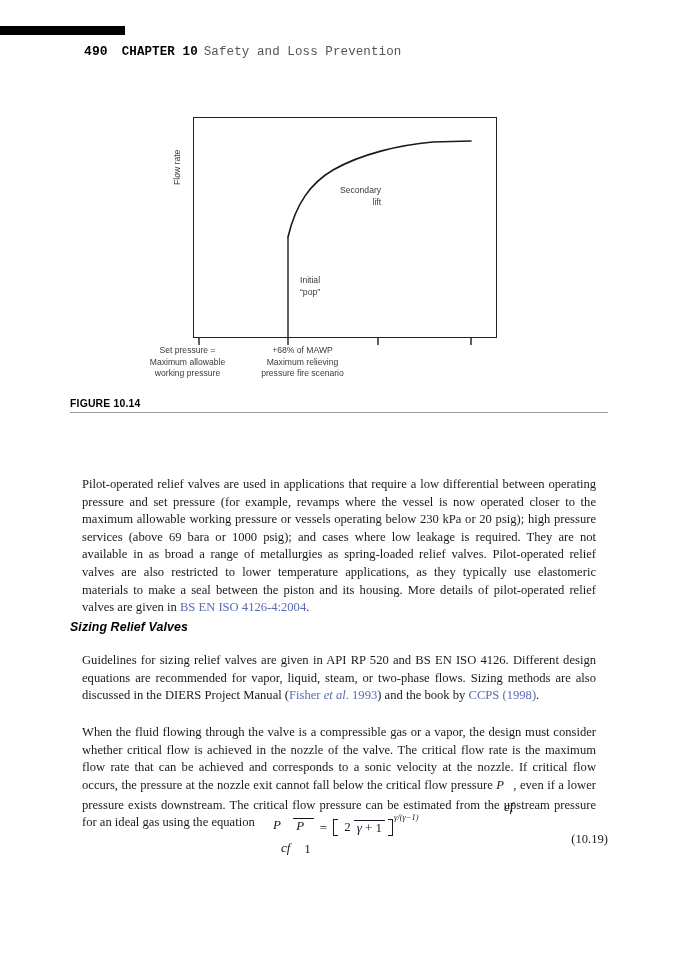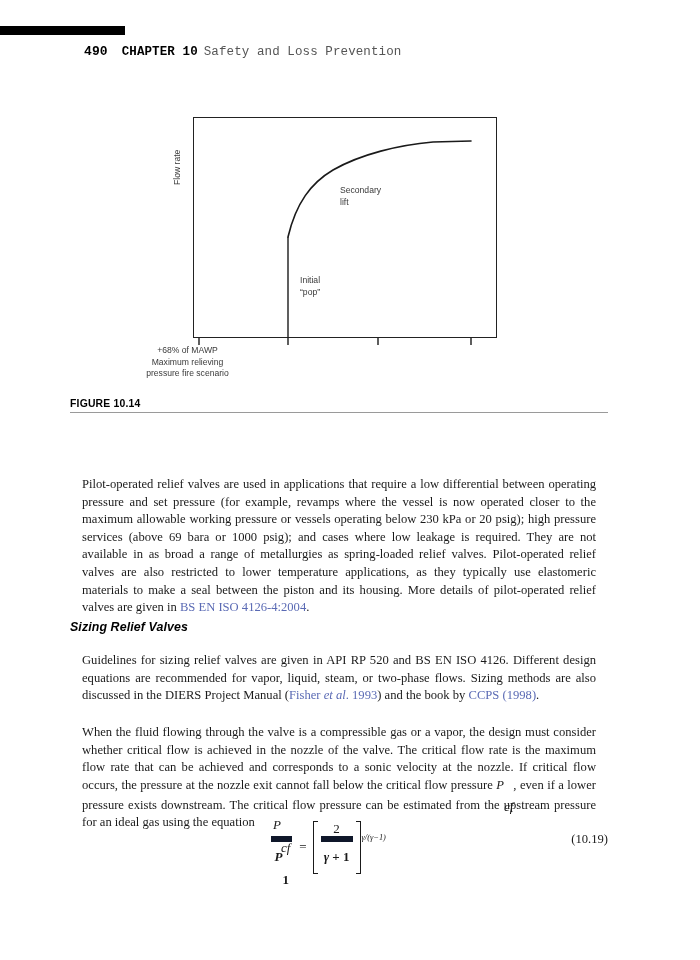--- a/index.html
+++ b/index.html
@@ -20,21 +20,21 @@
 
   
   .figwrap{position:absolute;left:0;top:0;width:700px;height:400px;}
   .plotframe{position:absolute;left:193px;top:117px;width:304px;height:221px;
              border:1px solid #222;box-sizing:border-box;background:#fff;}
   .ylab{position:absolute;left:172px;top:185px;width:90px;
         font-family:"Liberation Sans",sans-serif;font-size:8.6px;color:#3a3a3a;
         transform:rotate(-90deg);transform-origin:0 0;white-space:nowrap;}
   .curvesvg{position:absolute;left:193px;top:117px;width:304px;height:221px;}
   .anno{position:absolute;font-family:"Liberation Sans",sans-serif;font-size:8.6px;
-        color:#3a3a3a;text-align:left;line-height:11.5px;white-space:nowrap;}
+        color:#3a3a3a;text-align:right;line-height:11.5px;white-space:nowrap;}
   .anno-sec{left:340px;top:185px;}
   .anno-pop{left:300px;top:275px;}
   .xticks{position:absolute;left:0;top:338px;width:700px;height:8px;}
   .xlabels{position:absolute;left:130px;top:345px;width:460px;height:46px;
            display:flex;}
   .xlabels .xl{flex:0 0 115px;text-align:center;
         font-family:"Liberation Sans",sans-serif;font-size:8.6px;color:#3a3a3a;
         line-height:11.6px;}
 
   
@@ -56,24 +56,24 @@
   .it{font-style:italic;}
 
   .subhead{position:absolute;left:70px;top:620px;
            font-family:"Liberation Sans",sans-serif;font-weight:bold;font-style:italic;
            font-size:12.4px;color:#000;letter-spacing:.1px;}
 
   
   .eqwrap{position:absolute;left:70px;top:818px;width:538px;height:46px;}
   .eq{position:absolute;left:200px;top:0;display:flex;align-items:center;
       font-size:13px;}
-  .frac{display:inline-flex;flex-direction:column;align-items:center;
+  .frac{display:inline-flex;flex-direction:row;align-items:flex-start;
         vertical-align:middle;line-height:1.12;}
   .frac .num{padding:0 3px;}
-  .frac .den{padding:8px 3px;border-top:6px solid #0f172a;font-weight:bold;}
+  .frac .den{padding:0 3px;border-top:1px solid #0f172a;}
   .eqop{margin:0 6px;}
   .brk{display:inline-flex;align-items:stretch;}
   .brk .bl,.brk .br{width:4px;border:1px solid #1a1a1a;}
   .brk .bl{border-right:none;}
   .brk .br{border-left:none;}
   .brk .inner{padding:1px 3px;display:flex;align-items:center;}
   .sup{font-size:8.4px;vertical-align:super;margin-left:1px;position:relative;top:-10px;}
   .sub{font-size:13px;vertical-align:sub;font-style:italic;position:relative;top:19px;}
   .eqnum{position:absolute;right:0;top:14px;font-size:12.6px;}
   .mvar{font-style:italic;}
@@ -107,20 +107,25 @@
     </div>
 
     <svg class="xticks" viewBox="0 0 700 8" preserveAspectRatio="none">
       <line x1="199" y1="0" x2="199" y2="7" stroke="#1a1a1a" stroke-width="1.4"></line>
       <line x1="288" y1="0" x2="288" y2="7" stroke="#1a1a1a" stroke-width="1.4"></line>
       <line x1="378" y1="0" x2="378" y2="7" stroke="#1a1a1a" stroke-width="1.4"></line>
       <line x1="471" y1="0" x2="471" y2="7" stroke="#1a1a1a" stroke-width="1.4"></line>
     </svg>
 
     <div class="xlabels">
+      <div class="xl">
+        <div>Set pressure =</div>
+        <div>Maximum allowable</div>
+        <div>working pressure</div>
+      </div>
       <div class="xl">
         <div>+68% of MAWP</div>
         <div>Maximum relieving</div>
         <div>pressure fire scenario</div>
       </div>
     </div>
   </div>
 
   <div class="fignum">FIGURE 10.14</div>
   <div class="figrule"></div>

